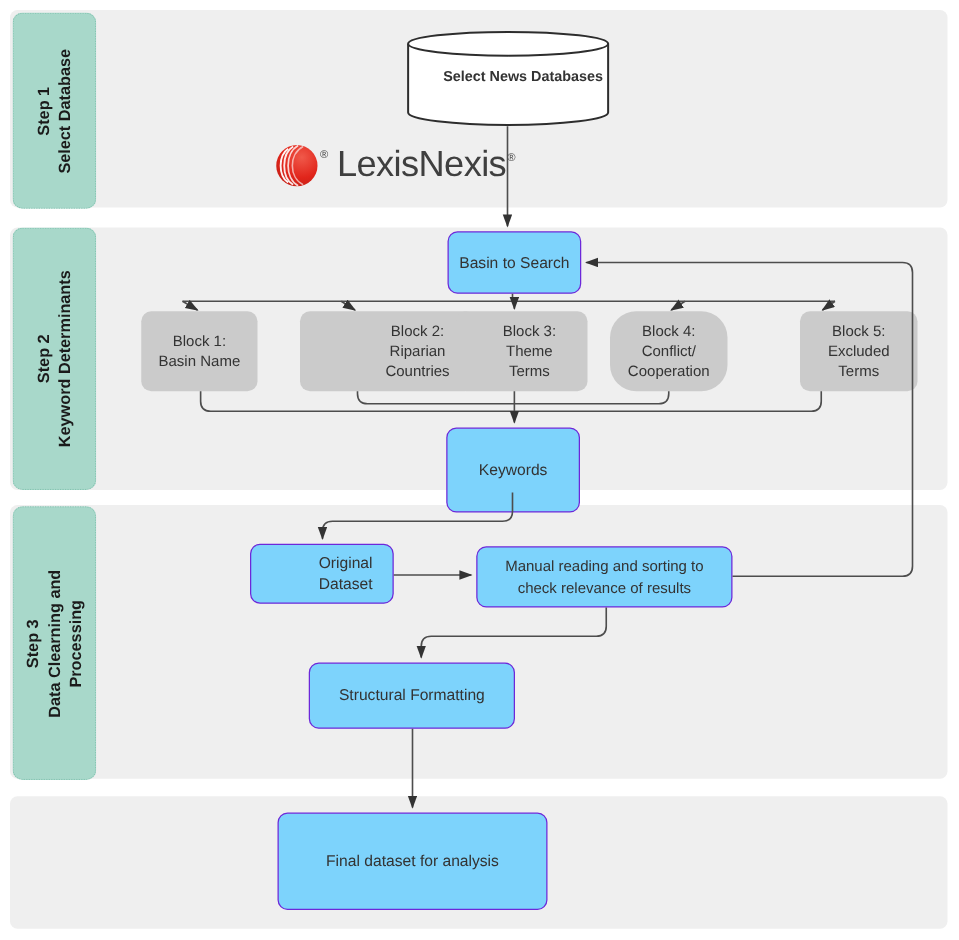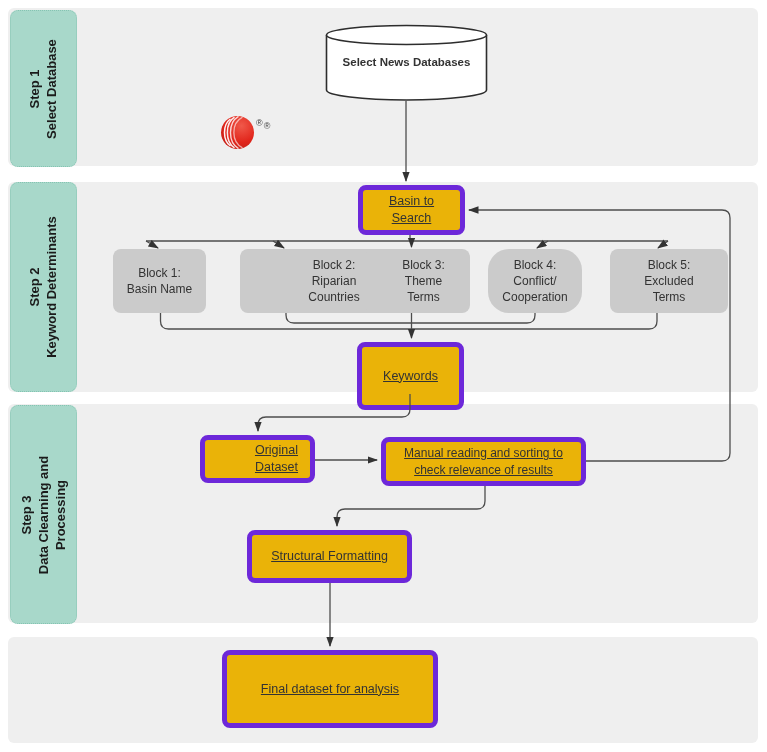--- a/index.html
+++ b/index.html
@@ -13,41 +13,41 @@
   .band4{top:637px;height:106px;}
 
   .step-label{position:absolute;left:10px;width:65px;background:#a8d8ca;border:1.5px dotted #85c4b2;
     border-radius:8px;z-index:2;}
   .step-label .rot{position:absolute;left:50%;top:50%;transform:translate(-50%,-50%) rotate(-90deg);
     font-weight:bold;font-size:13px;color:#1b1b1b;text-align:center;white-space:pre-line;line-height:1.3;}
   .step1{top:10px;height:155px;}  .step1 .rot{width:155px;}
   .step2{top:182px;height:208px;} .step2 .rot{width:208px;}
   .step3{top:405px;height:217px;} .step3 .rot{width:217px;}
 
-  .node{position:absolute;background:#eab308;border:5px solid #6d28d9;border-radius:8px;
+  .node{position:absolute;background:#7dd3fc;border:1px solid #6d28d9;border-radius:8px;
     display:flex;align-items:center;justify-content:center;text-align:center;
-    font-size:12.5px;color:#333;z-index:2;white-space:pre-line;line-height:1.35;padding:0 6px;box-sizing:border-box;text-decoration:underline;}
+    font-size:12.5px;color:#333;z-index:2;white-space:pre-line;line-height:1.35;padding:0 6px;box-sizing:border-box;}
   .basin{left:358px;top:185px;width:107px;height:50px;}
   .keywords{left:357px;top:342px;width:107px;height:68px;}
   .original{left:200px;top:435px;width:115px;height:48px;padding-left:44px;}
   .manual{left:381px;top:437px;width:205px;height:49px;font-size:12px;}
   .structural{left:247px;top:530px;width:165px;height:53px;}
   .final{left:222px;top:650px;width:216px;height:78px;}
 
   .block{position:absolute;background:#cbcbcb;border:none;border-radius:8px;top:249px;height:64px;
     display:flex;align-items:center;justify-content:center;text-align:center;font-size:12px;color:#333;
     z-index:2;white-space:pre-line;line-height:1.35;}
   .b1{left:113px;width:93px;}
   .b2{left:240px;width:92px;padding-left:48px;}
   .b3{left:365px;width:93px;padding-left:12px;}
   .b4{left:488px;width:94px;border-radius:21px;}
-  .b5{left:610px;width:118px;}
+  .b5{left:640px;width:94px;}
 
   .cylwrap{position:absolute;left:325px;top:24px;width:163px;height:78px;z-index:2;}
-  .cyl-label{position:absolute;left:325px;top:56px;width:163px;text-align:center;
+  .cyl-label{position:absolute;left:337px;top:56px;width:163px;text-align:center;
     font-weight:bold;font-size:11.5px;color:#333;z-index:3;}
 
   .logo{position:absolute;left:219px;top:112px;height:40px;display:flex;align-items:center;z-index:2;}
   .logo .brand{font-size:29px;color:#3f3f3f;letter-spacing:-0.5px;margin-left:7px;}
   .logo .reg{font-size:9px;color:#3f3f3f;align-self:flex-start;margin-top:6px;}
   .logo .reg2{font-size:9px;color:#3f3f3f;align-self:flex-start;margin-top:9px;margin-left:1px;}
 
   svg.overlay{position:absolute;left:0;top:0;z-index:4;pointer-events:none;}
   .conn{stroke:#4d4d4d;stroke-width:1.3;fill:none;stroke-linejoin:round;}
 </style>
@@ -92,20 +92,21 @@
           <stop offset="1" stop-color="#b81c12"></stop>
         </radialGradient>
       </defs>
       <circle cx="18.5" cy="18.5" r="16.5" fill="url(#gl)"></circle>
       <path d="M 11.5 5 C 3.5 10.5, 3.5 26.5, 11.5 32" stroke="#ffffff" stroke-width="1.5" fill="none" opacity="0.95"></path>
       <path d="M 15.5 3.2 C 6 9, 6 28, 15.5 33.8" stroke="#ffffff" stroke-width="1.5" fill="none" opacity="0.9"></path>
       <path d="M 19.5 2.4 C 8.8 8.6, 8.8 28.4, 19.5 34.6" stroke="#ffffff" stroke-width="1.4" fill="none" opacity="0.8"></path>
       <path d="M 23.5 3.2 C 12 9.2, 12 27.8, 23.5 33.8" stroke="#ffffff" stroke-width="1.3" fill="none" opacity="0.6"></path>
     </svg>
     <span class="reg">®</span>
+    <span class="brand">LexisNexis</span>
     <span class="reg2">®</span>
   </div>
 
   <div class="node basin">Basin to Search</div>
 
   <div class="block b1">Block 1:
 Basin Name</div>
   <div class="block b2">Block 2:
 Riparian
 Countries</div>

